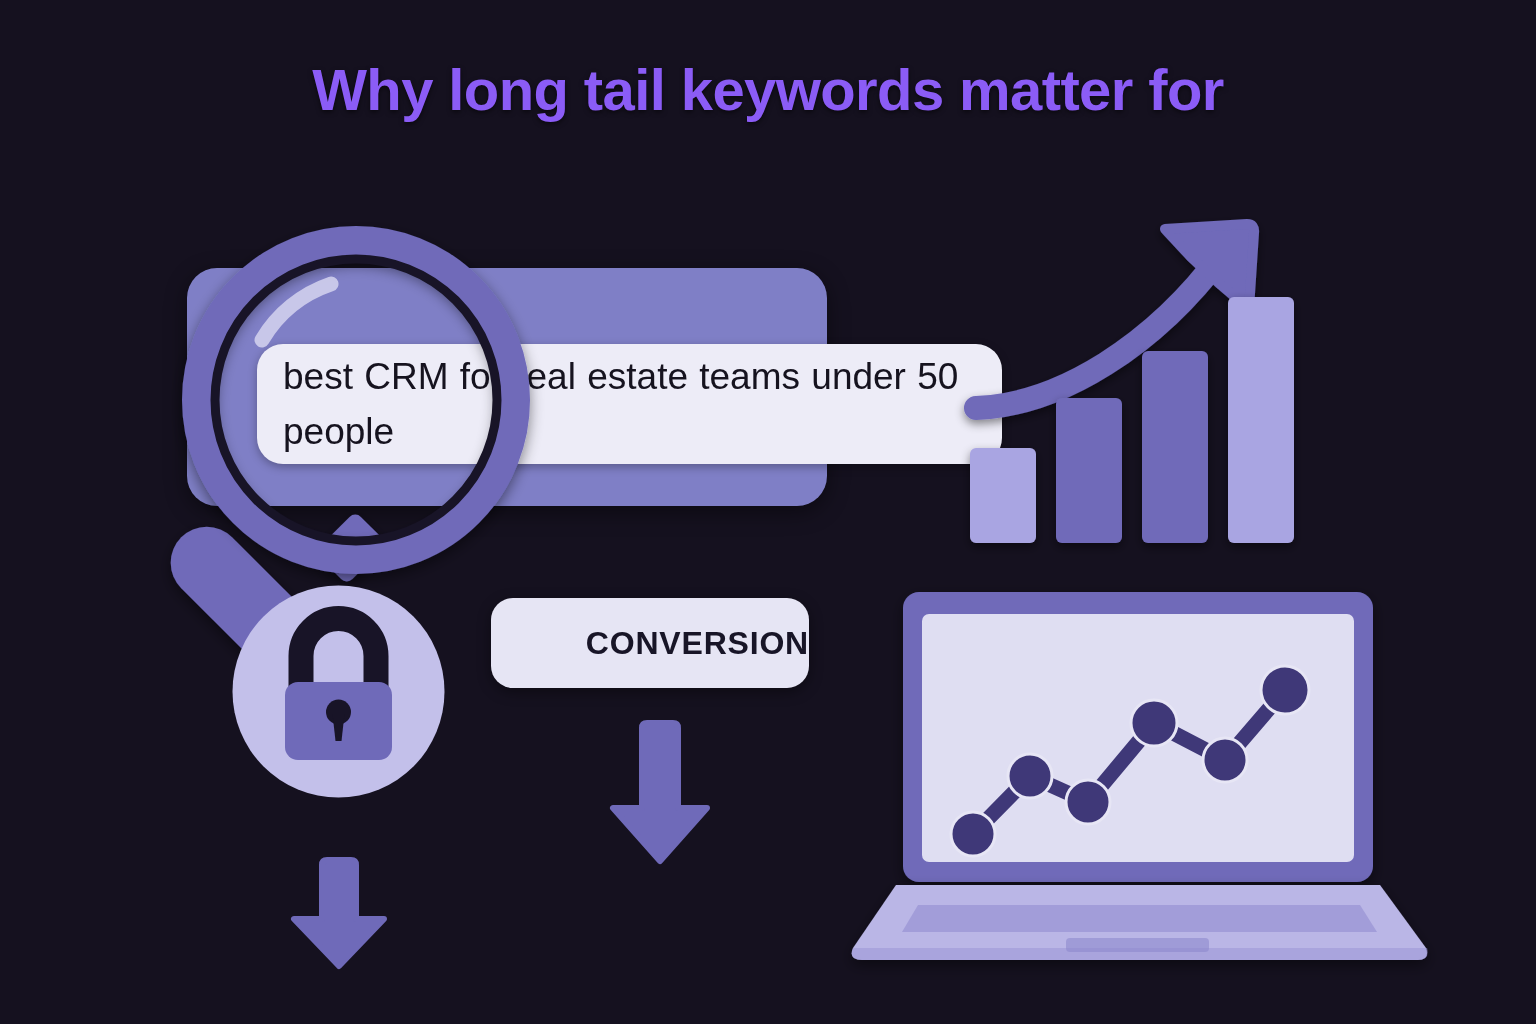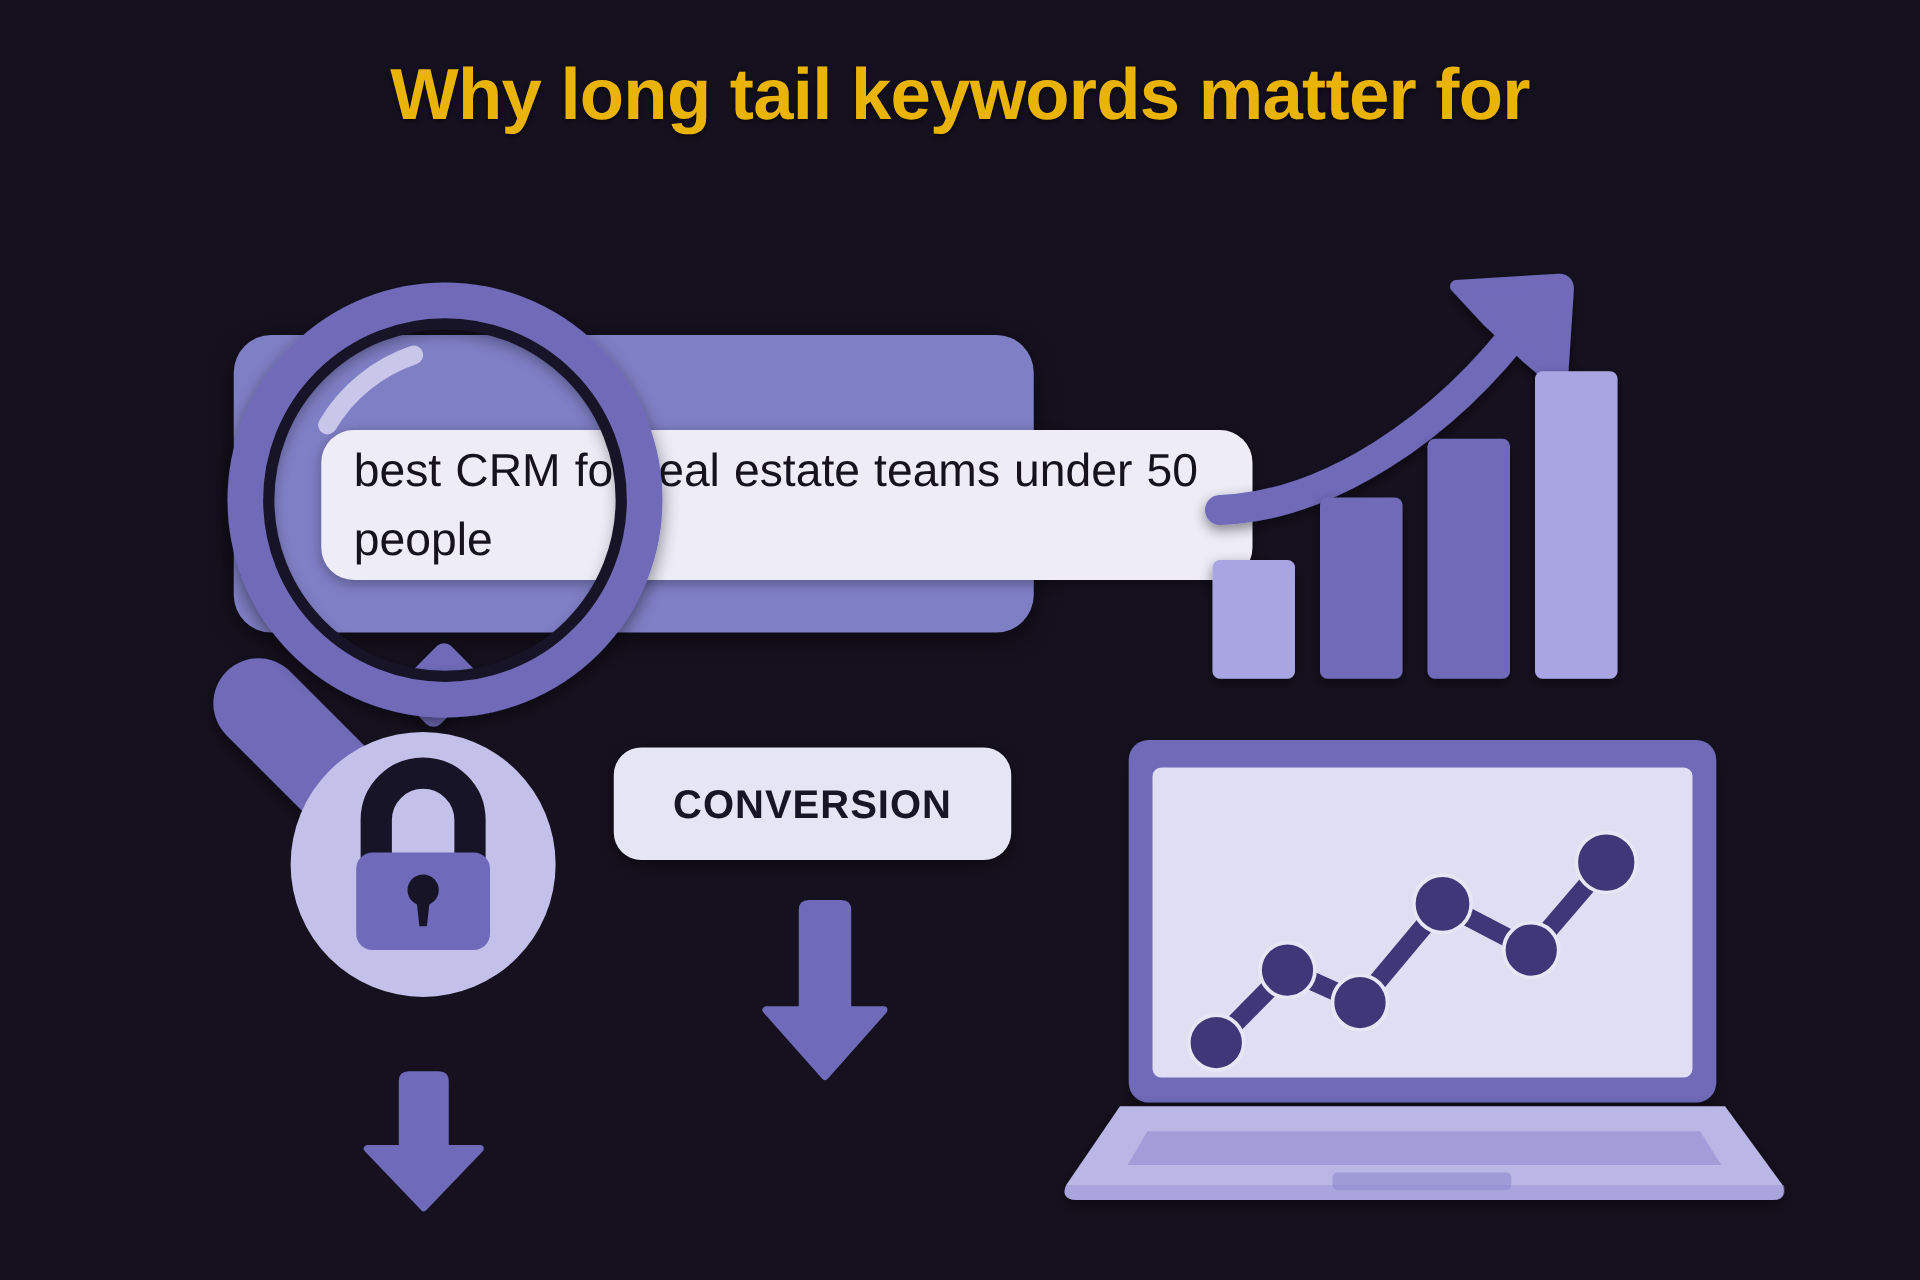--- a/index.html
+++ b/index.html
@@ -14,24 +14,24 @@
   #stage {
     position:relative;
     width:1536px; height:1024px;
     background:#15111f;
     overflow:hidden;
   }
 
   
   #title {
     position:absolute;
-    left:0; top:38px;
+    left:0; top:52px;
     width:1536px;
     text-align:center;
-    color:#eab308;
+    color:#8b5cf6;
     font-size:58px;
     font-weight:bold;
     line-height:1.32;
     letter-spacing:-0.6px;
     text-shadow:0 2px 5px rgba(0,0,0,0.55);
   }
   #title .ln { display:block; }
 
   
   #searchbar {
@@ -78,21 +78,21 @@
   }
   #lock-svg { width:215px; height:215px; display:block; }
 
   
   #conversion {
     position:absolute;
     left:491px; top:598px;
     width:318px; height:90px;
     background:#e6e5f4;
     border-radius:22px;
-    display:flex; align-items:center; justify-content:center;
+    display:flex; align-items:center; justify-content:flex-end;
     box-shadow:0 4px 14px rgba(0,0,0,0.40);
   }
   #conversion span {
     color:#181527;
     font-size:32px;
     font-weight:bold;
     letter-spacing:0.8px;
   }
 
   

